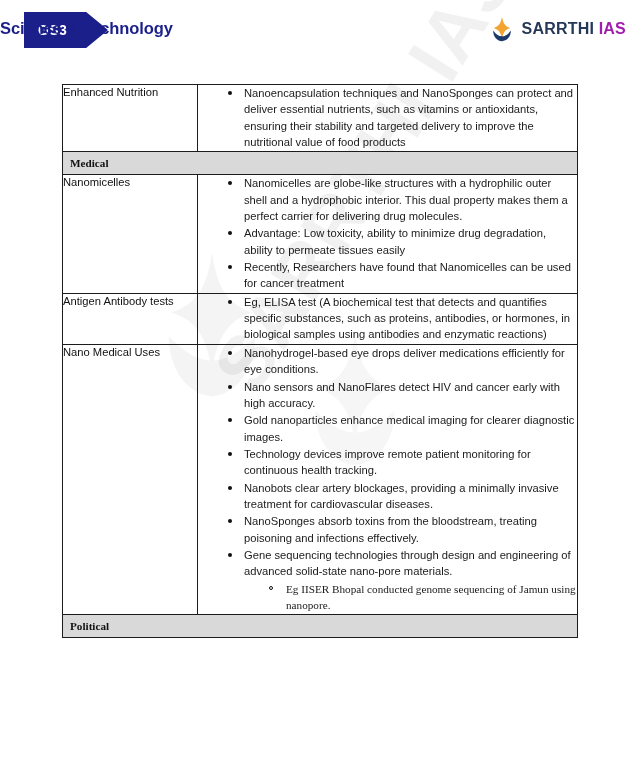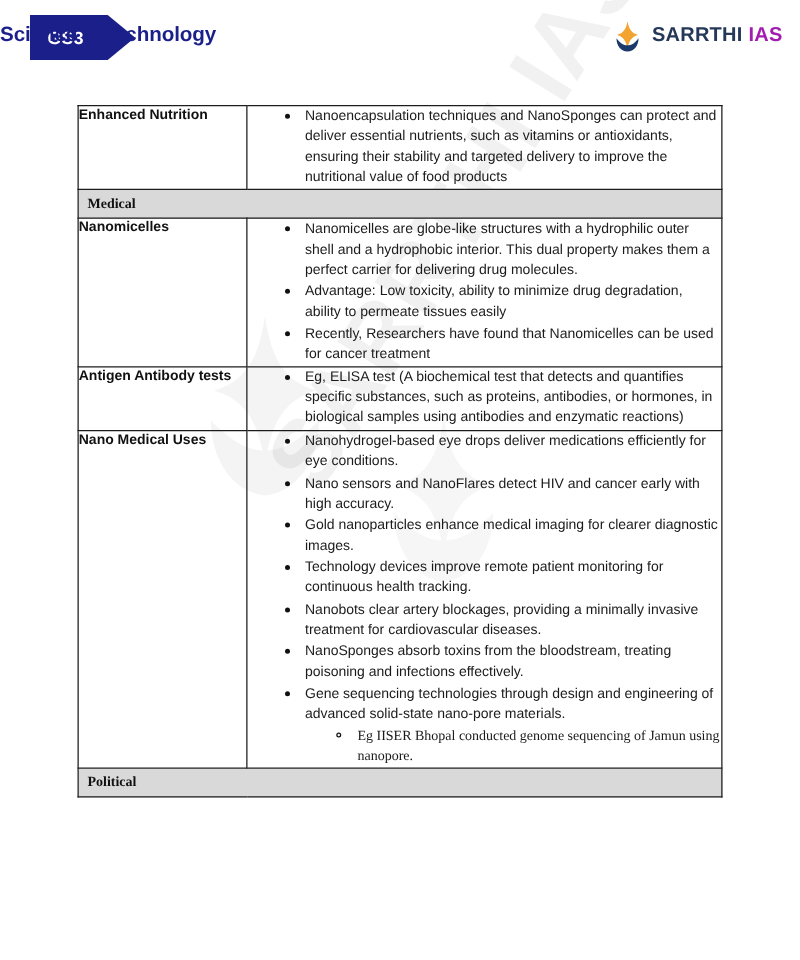--- a/index.html
+++ b/index.html
@@ -126,21 +126,21 @@
   }
   table.content td {
     border: 1px solid #1c1c1c;
     vertical-align: top;
     padding: 0;
   }
   td.label-cell {
     width: 134px;
     padding: 7px 8px 8px 7px;
     font-size: 11.2px;
-    font-weight: bold;
+    font-weight: normal;
     color: #111111;
     line-height: 1.32;
   }
   td.body-cell {
     padding: 6px 8px 8px 0;
     font-size: 11.2px;
     color: #1a1a1a;
     line-height: 1.46;
   }
   tr.section-row td {

